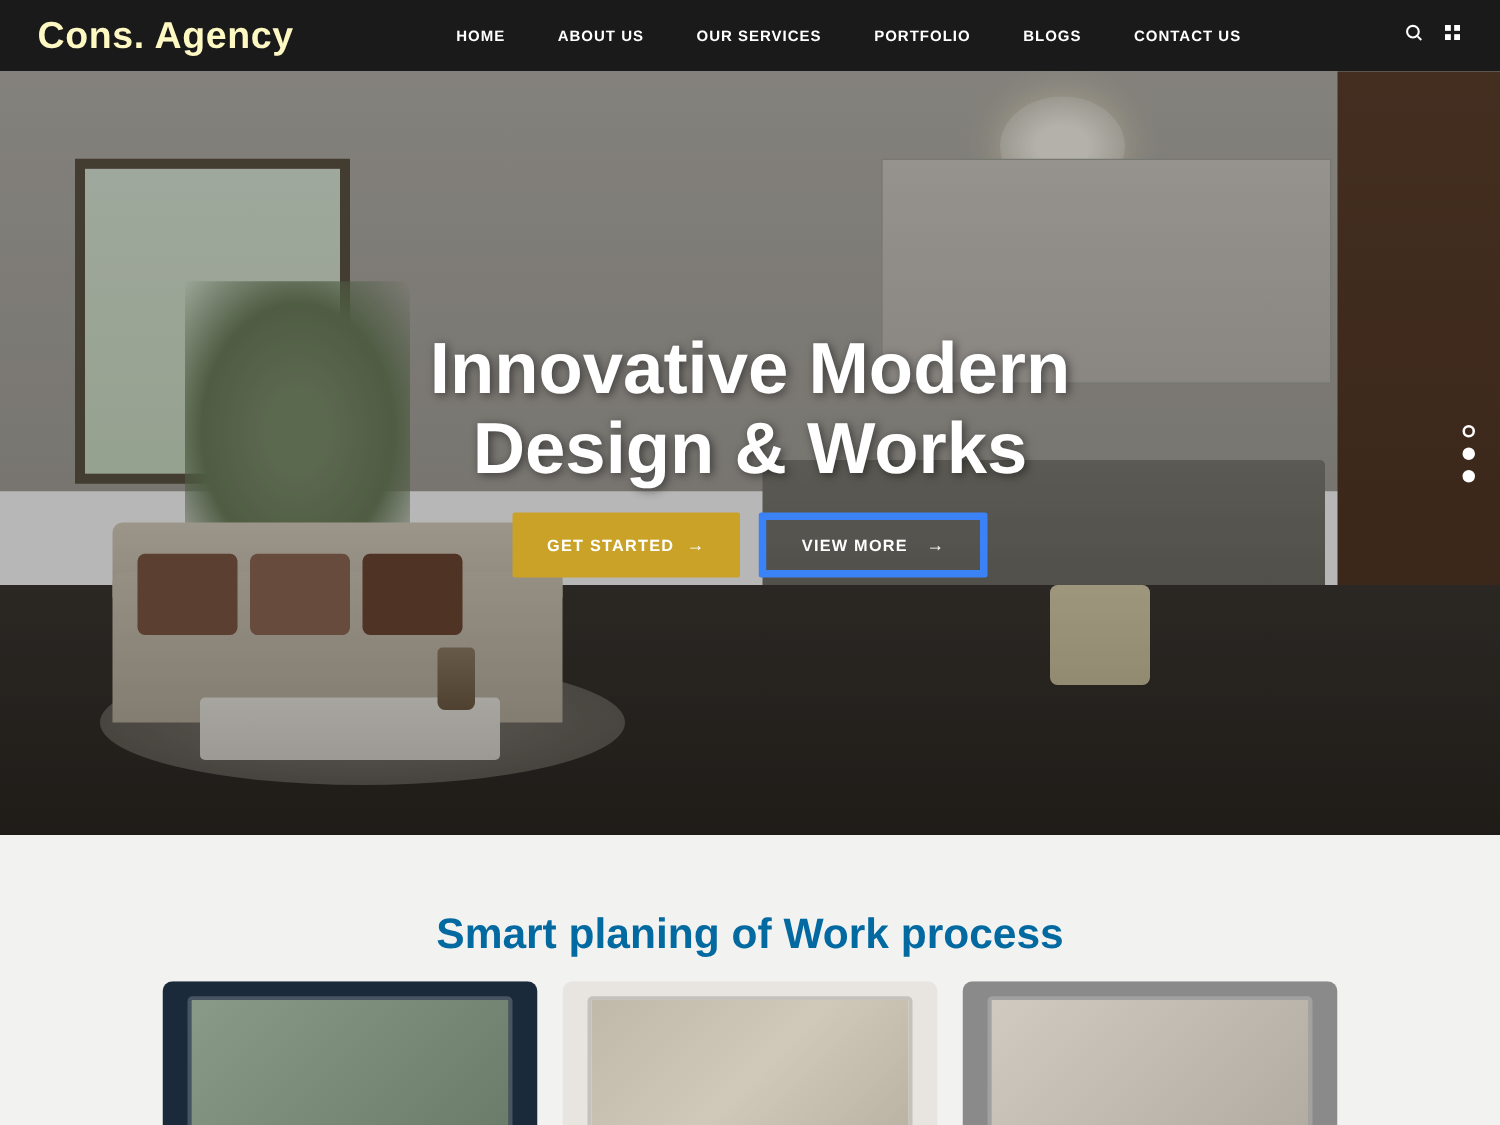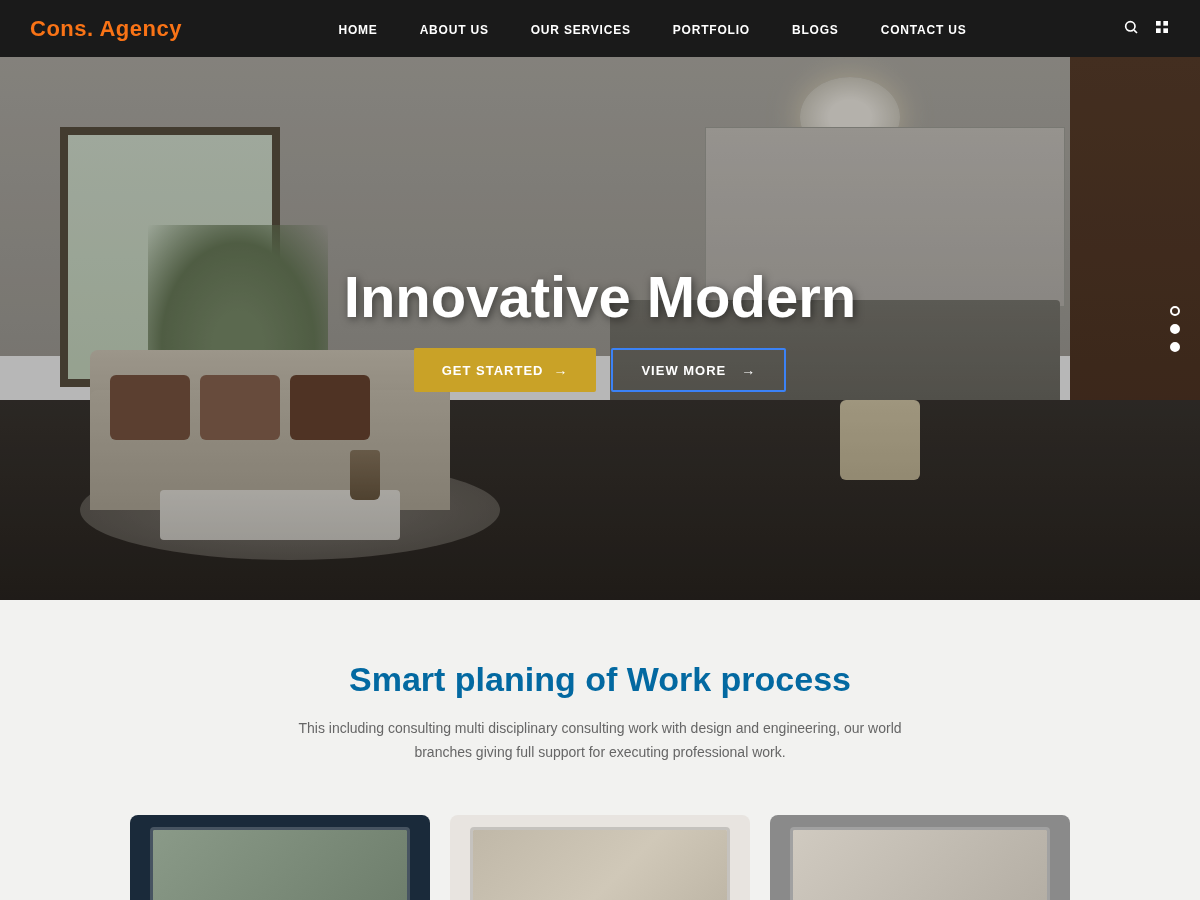--- a/index.html
+++ b/index.html
@@ -10,22 +10,22 @@
       background: #1a1a1a;
       height: 57px;
       display: flex;
       align-items: center;
       justify-content: space-between;
       padding: 0 30px;
       position: relative;
       z-index: 10;
     }
     .nav-logo {
-      color: #f97316;
-      font-size: 22px;
+      color: #fef9c3;
+      font-size: 30px;
       font-weight: 700;
       letter-spacing: 0.5px;
     }
     .nav-links {
       display: flex;
       align-items: center;
       gap: 42px;
       list-style: none;
     }
     .nav-links li a {
@@ -46,21 +46,21 @@
       background: none;
       border: none;
       cursor: pointer;
       font-size: 16px;
     }
 
     
     .hero {
       position: relative;
       width: 1200px;
-      height: 543px;
+      height: 611px;
       overflow: hidden;
       display: flex;
       align-items: center;
       justify-content: center;
     }
     .hero-overlay {
       position: absolute;
       inset: 0;
       background: rgba(0,0,0,0.25);
       z-index: 2;
@@ -259,21 +259,21 @@
       text-transform: uppercase;
       cursor: pointer;
       display: flex;
       align-items: center;
       gap: 10px;
       border-radius: 2px;
     }
     .btn-outline {
       background: transparent;
       color: #fff;
-      border: 2px solid #3b82f6;
+      border: 6px solid #3b82f6;
       padding: 12px 28px;
       font-size: 13px;
       font-weight: 700;
       letter-spacing: 1px;
       text-transform: uppercase;
       cursor: pointer;
       display: flex;
       align-items: center;
       gap: 15px;
       border-radius: 2px;
@@ -451,37 +451,37 @@
 
   <div class="slider-dots">
     <div class="dot active"></div>
     <div class="dot inactive"></div>
     <div class="dot inactive"></div>
   </div>
 
   <div class="hero-content">
     <h1 class="hero-title">
       <span>Innovative Modern</span><br>
+      <span>Design &amp; Works</span>
     </h1>
     <div class="hero-buttons">
       <button class="btn-primary">
         <span>GET STARTED</span>
         <span class="arrow-icon">→</span>
       </button>
       <button class="btn-outline">
         <span>VIEW MORE</span>
         <span class="arrow-icon">→</span>
       </button>
     </div>
   </div>
 </section>
 
 <section class="section2">
   <h2 class="section2-title">Smart planing of Work process</h2>
-  <p class="section2-desc">This including consulting multi disciplinary consulting work with design and engineering, our world branches giving full support for executing professional work.</p>
 
   <div class="cards-row">
 
     <div class="card card-navy">
       <div class="card-mockup-frame">
         <div class="card-img-1"></div>
       </div>
       <div class="card-screen">
         
         

